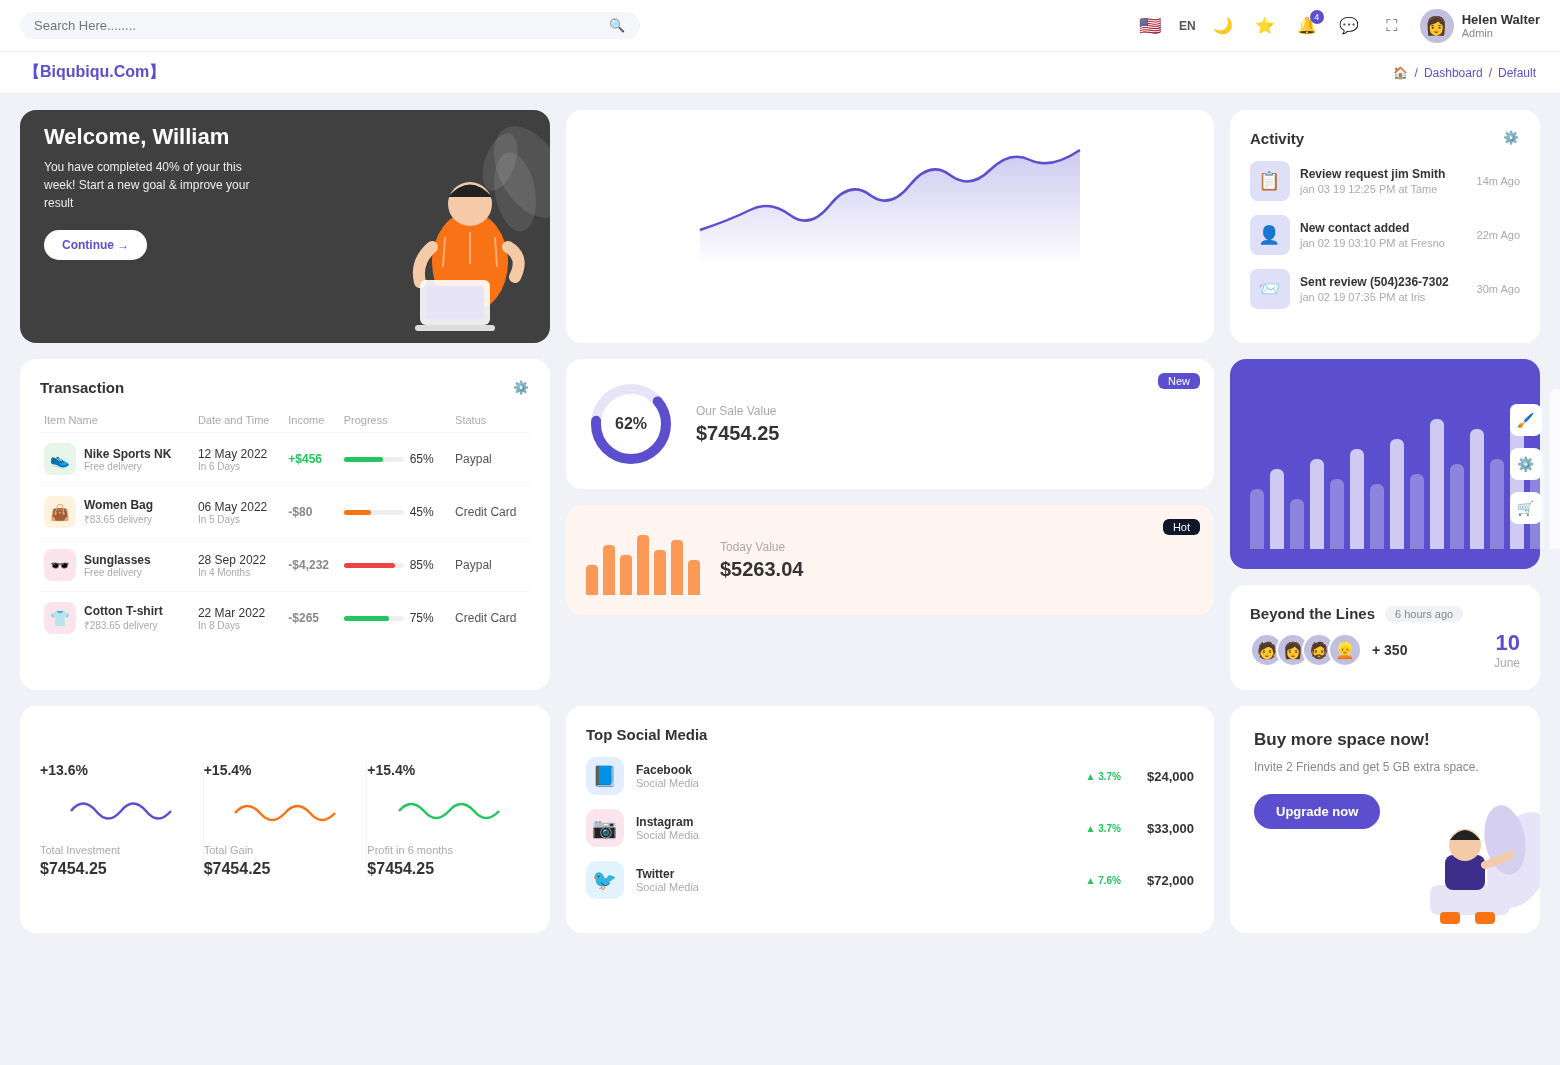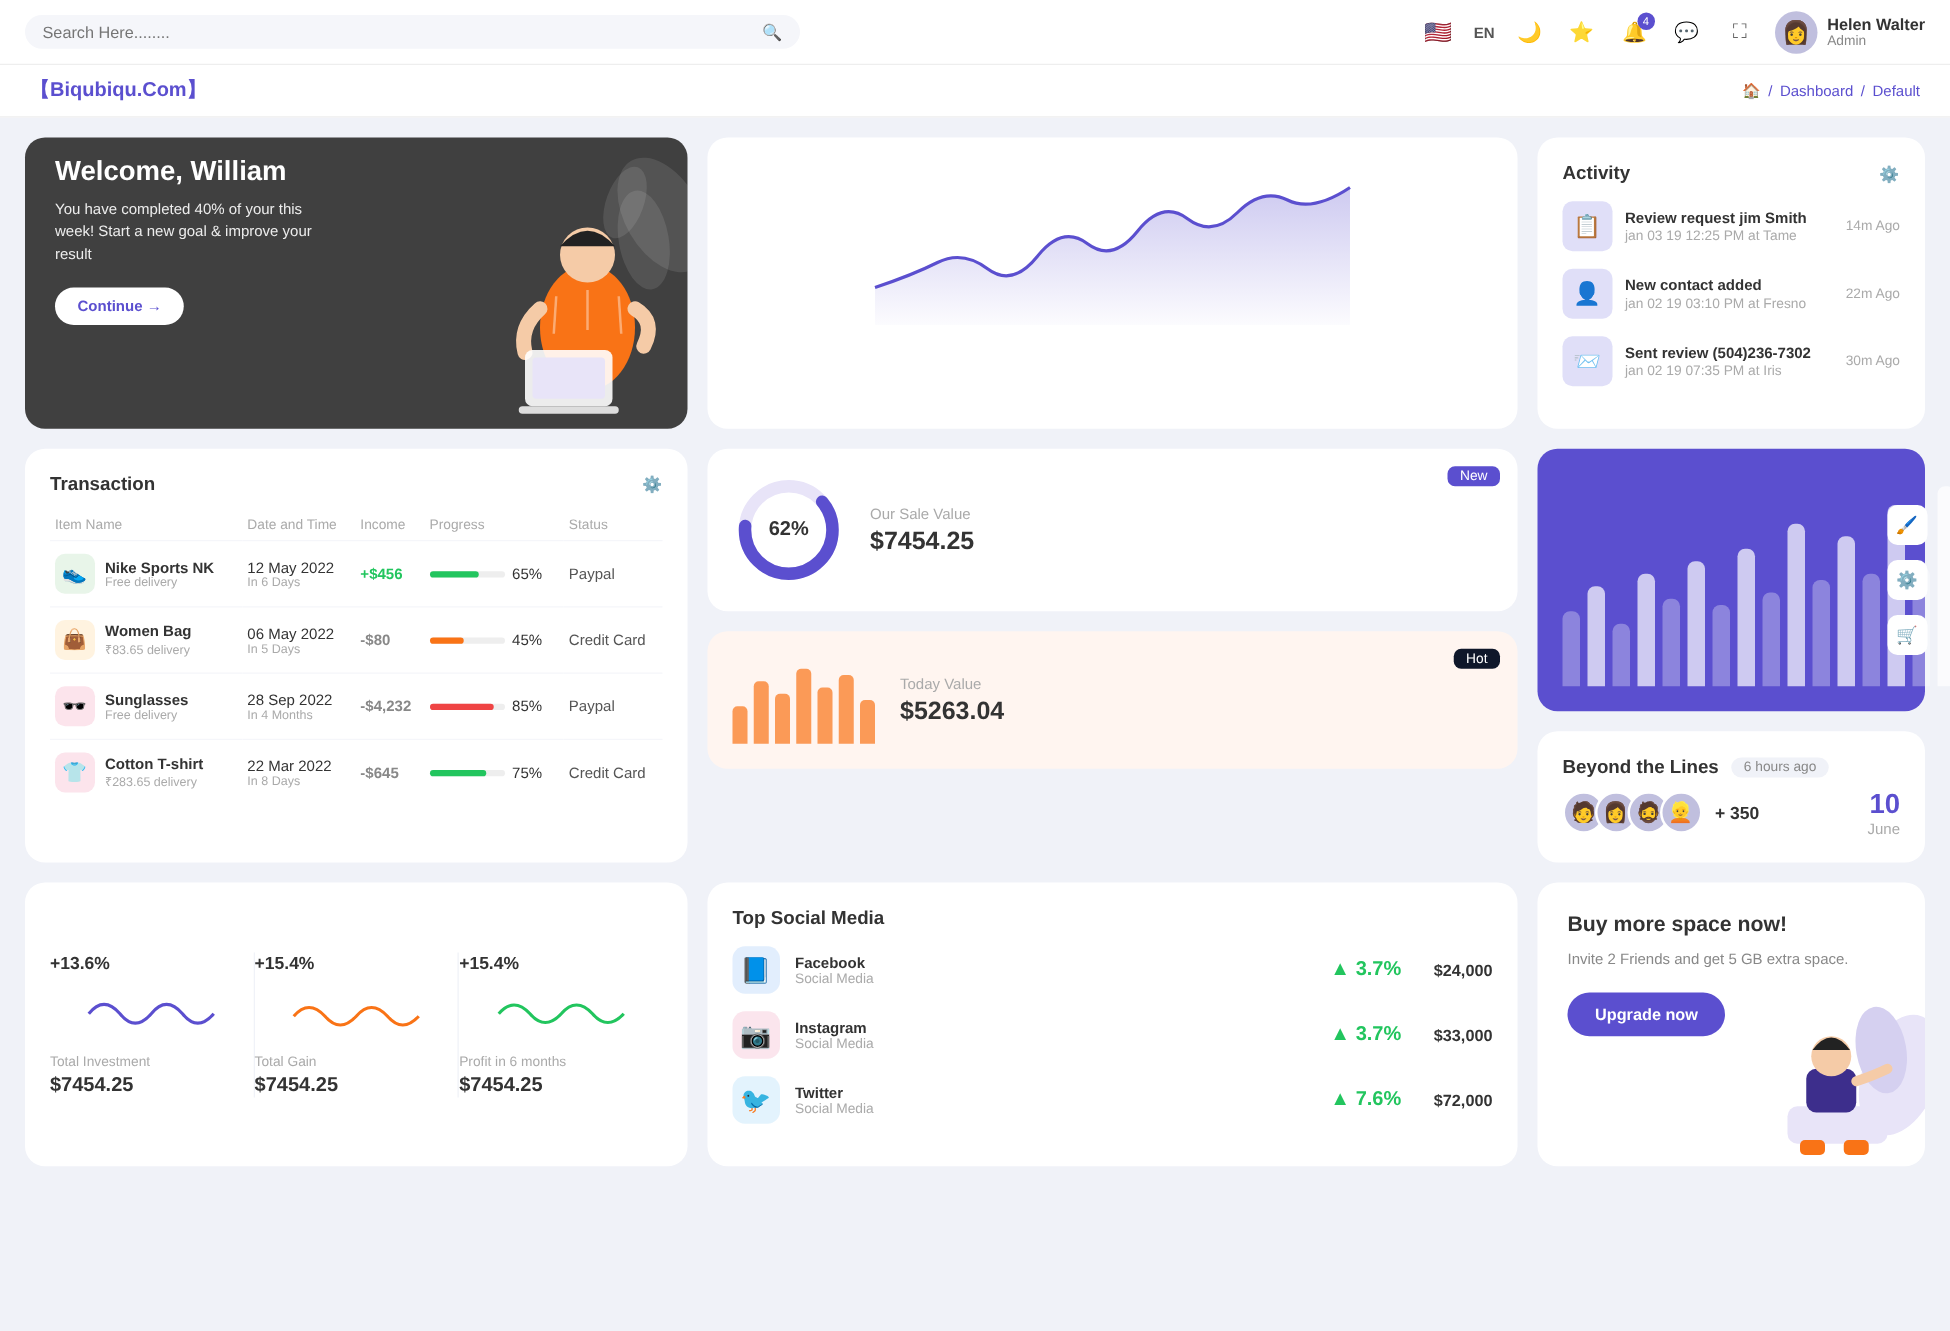--- a/index.html
+++ b/index.html
@@ -86,21 +86,21 @@
       border-radius: 16px;
       padding: 20px;
     }
     .card-header { display: flex; justify-content: space-between; align-items: flex-start; margin-bottom: 6px; }
     .card-title { font-size: 15px; font-weight: 600; }
     .card-badge { background: #f0f2f8; color: #888; border-radius: 12px; padding: 3px 10px; font-size: 11px; }
     .card-subtitle { font-size: 11px; color: #aaa; margin-bottom: 12px; }
 
     
     .activity-card { background: #fff; border-radius: 16px; padding: 20px; }
-    .activity-header { display: flex; justify-content: space-between; align-items: flex-end; margin-bottom: 14px; }
+    .activity-header { display: flex; justify-content: space-between; align-items: flex-start; margin-bottom: 14px; }
     .activity-item { display: flex; align-items: center; gap: 10px; margin-bottom: 14px; }
     .activity-thumb { width: 40px; height: 40px; border-radius: 8px; background: #e0dff8; flex-shrink: 0; overflow: hidden; display: flex; align-items: center; justify-content: center; font-size: 18px; }
     .activity-text .title { font-size: 12px; font-weight: 600; }
     .activity-text .sub { font-size: 11px; color: #aaa; margin-top: 2px; }
     .activity-time { margin-left: auto; font-size: 11px; color: #aaa; white-space: nowrap; }
 
     
     .second-row { display: grid; grid-template-columns: 530px 1fr 310px; gap: 16px; margin-top: 0; padding: 0 20px 16px; }
 
     
@@ -168,21 +168,21 @@
     .mini-stat .stat-label { font-size: 11px; color: #aaa; }
     .mini-stat .stat-value { font-size: 16px; font-weight: 700; margin-top: 4px; }
 
     
     .social-card { background: #fff; border-radius: 16px; padding: 20px; }
     .social-title { font-size: 15px; font-weight: 600; margin-bottom: 14px; }
     .social-item { display: flex; align-items: center; gap: 12px; margin-bottom: 14px; }
     .social-icon { width: 38px; height: 38px; border-radius: 10px; display: flex; align-items: center; justify-content: center; font-size: 20px; }
     .social-name { font-weight: 600; font-size: 12px; }
     .social-sub { font-size: 11px; color: #aaa; }
-    .social-pct { font-size: 16px; font-weight: 600; color: #22c55e; margin-left: auto; display: flex; align-items: center; gap: 3px; }
+    .social-pct { font-size: 10px; font-weight: 600; color: #22c55e; margin-left: auto; display: flex; align-items: center; gap: 3px; }
     .social-val { font-size: 13px; font-weight: 600; margin-left: 14px; }
 
     
     .buy-space-card { background: #fff; border-radius: 16px; padding: 24px; position: relative; overflow: hidden; }
     .buy-space-title { font-size: 17px; font-weight: 700; margin-bottom: 8px; }
     .buy-space-desc { font-size: 12px; color: #888; margin-bottom: 18px; line-height: 1.5; }
     .upgrade-btn { background: #5b4fcf; color: #fff; border: none; border-radius: 20px; padding: 10px 22px; font-size: 13px; font-weight: 600; cursor: pointer; }
     .space-illustration { position: absolute; right: 0; bottom: 0; width: 140px; }
 
     
@@ -412,21 +412,21 @@
           <div>
             <div class="item-main">Cotton T-shirt</div>
             <div class="item-sub">₹283.65 delivery</div>
           </div>
         </div>
       </td>
       <td>
         <div>22 Mar 2022</div>
         <div style="color:#aaa;font-size:10px;">In 8 Days</div>
       </td>
-      <td class="income-neg">-$645</td>
+      <td class="income-neg">-$265</td>
       <td>
         <div class="progress-bar-wrap">
           <div class="progress-bar">
             <div class="progress-fill" style="background:#22c55e;width:75%"></div>
           </div>
           <span>75%</span>
         </div>
       </td>
       <td class="status-badge">Credit Card</td>
     </tr>

